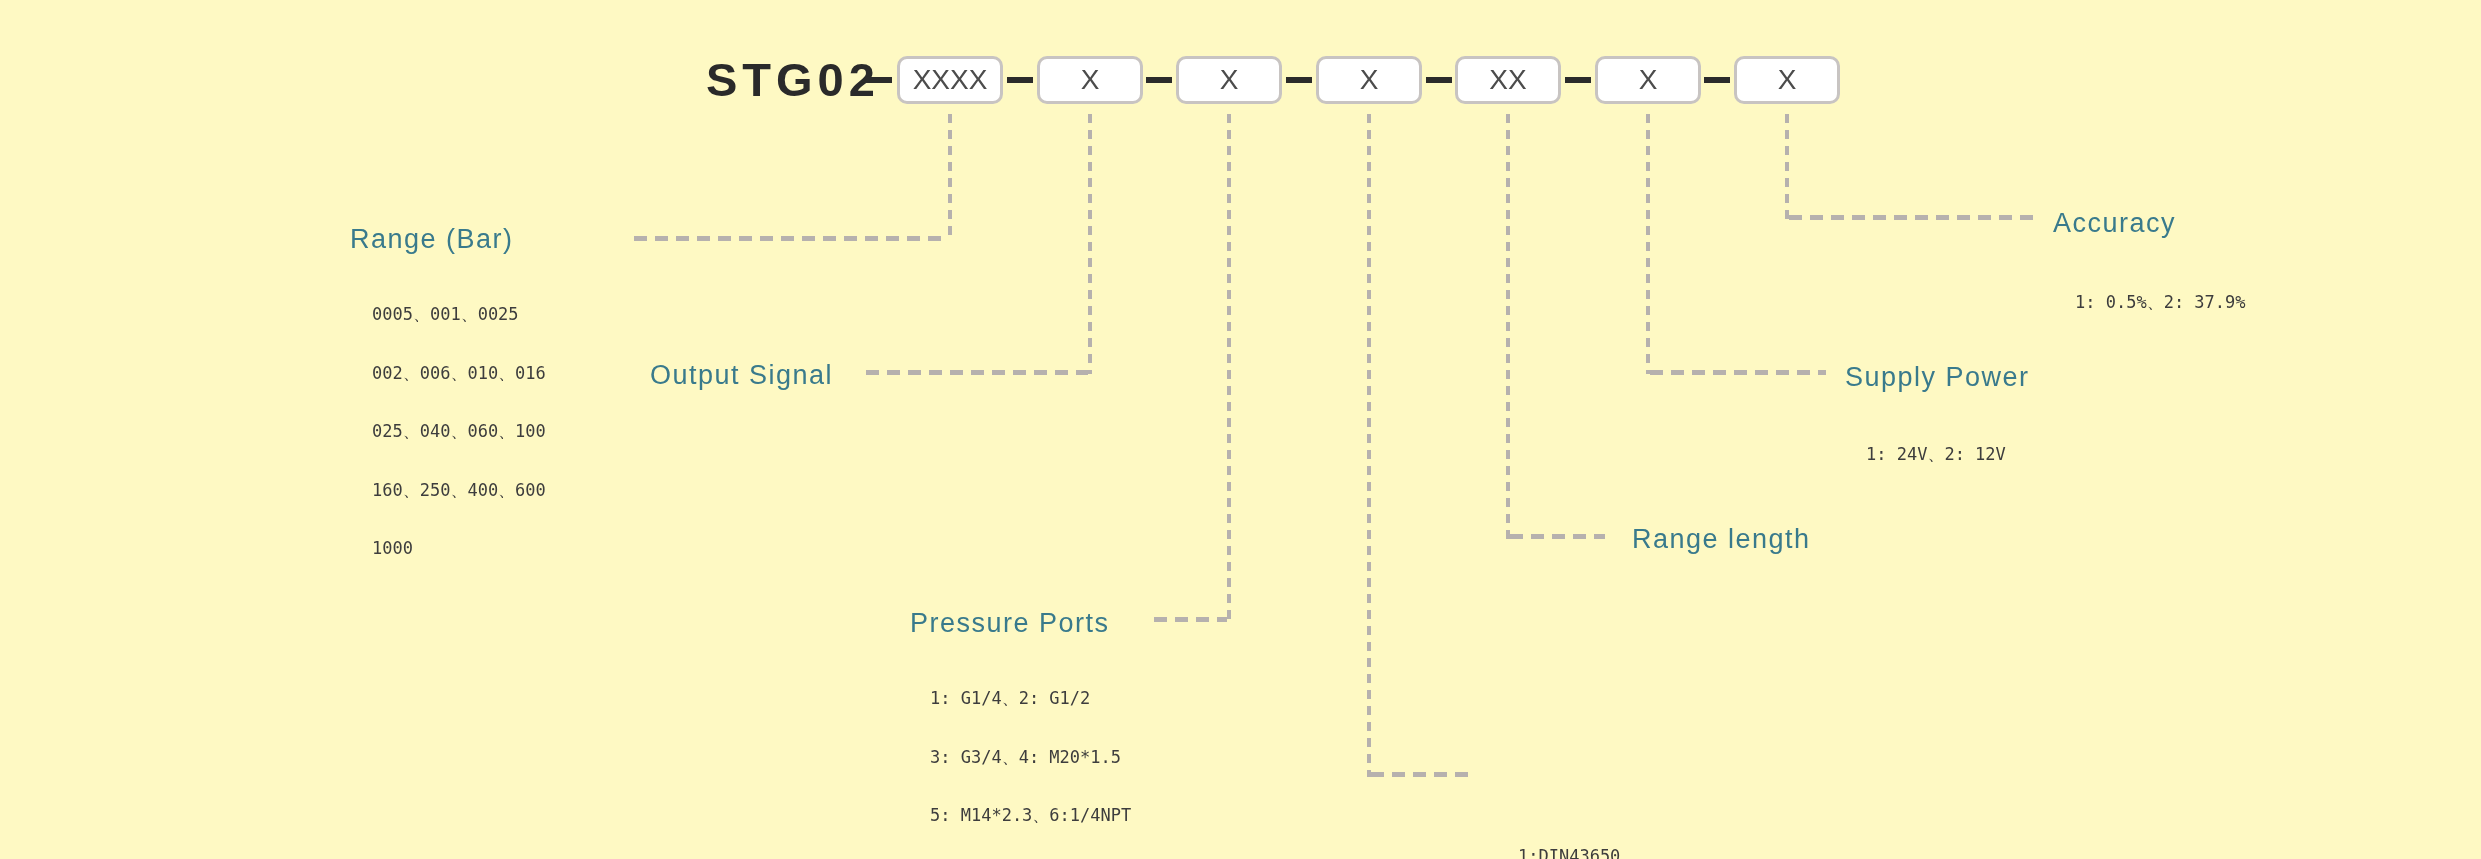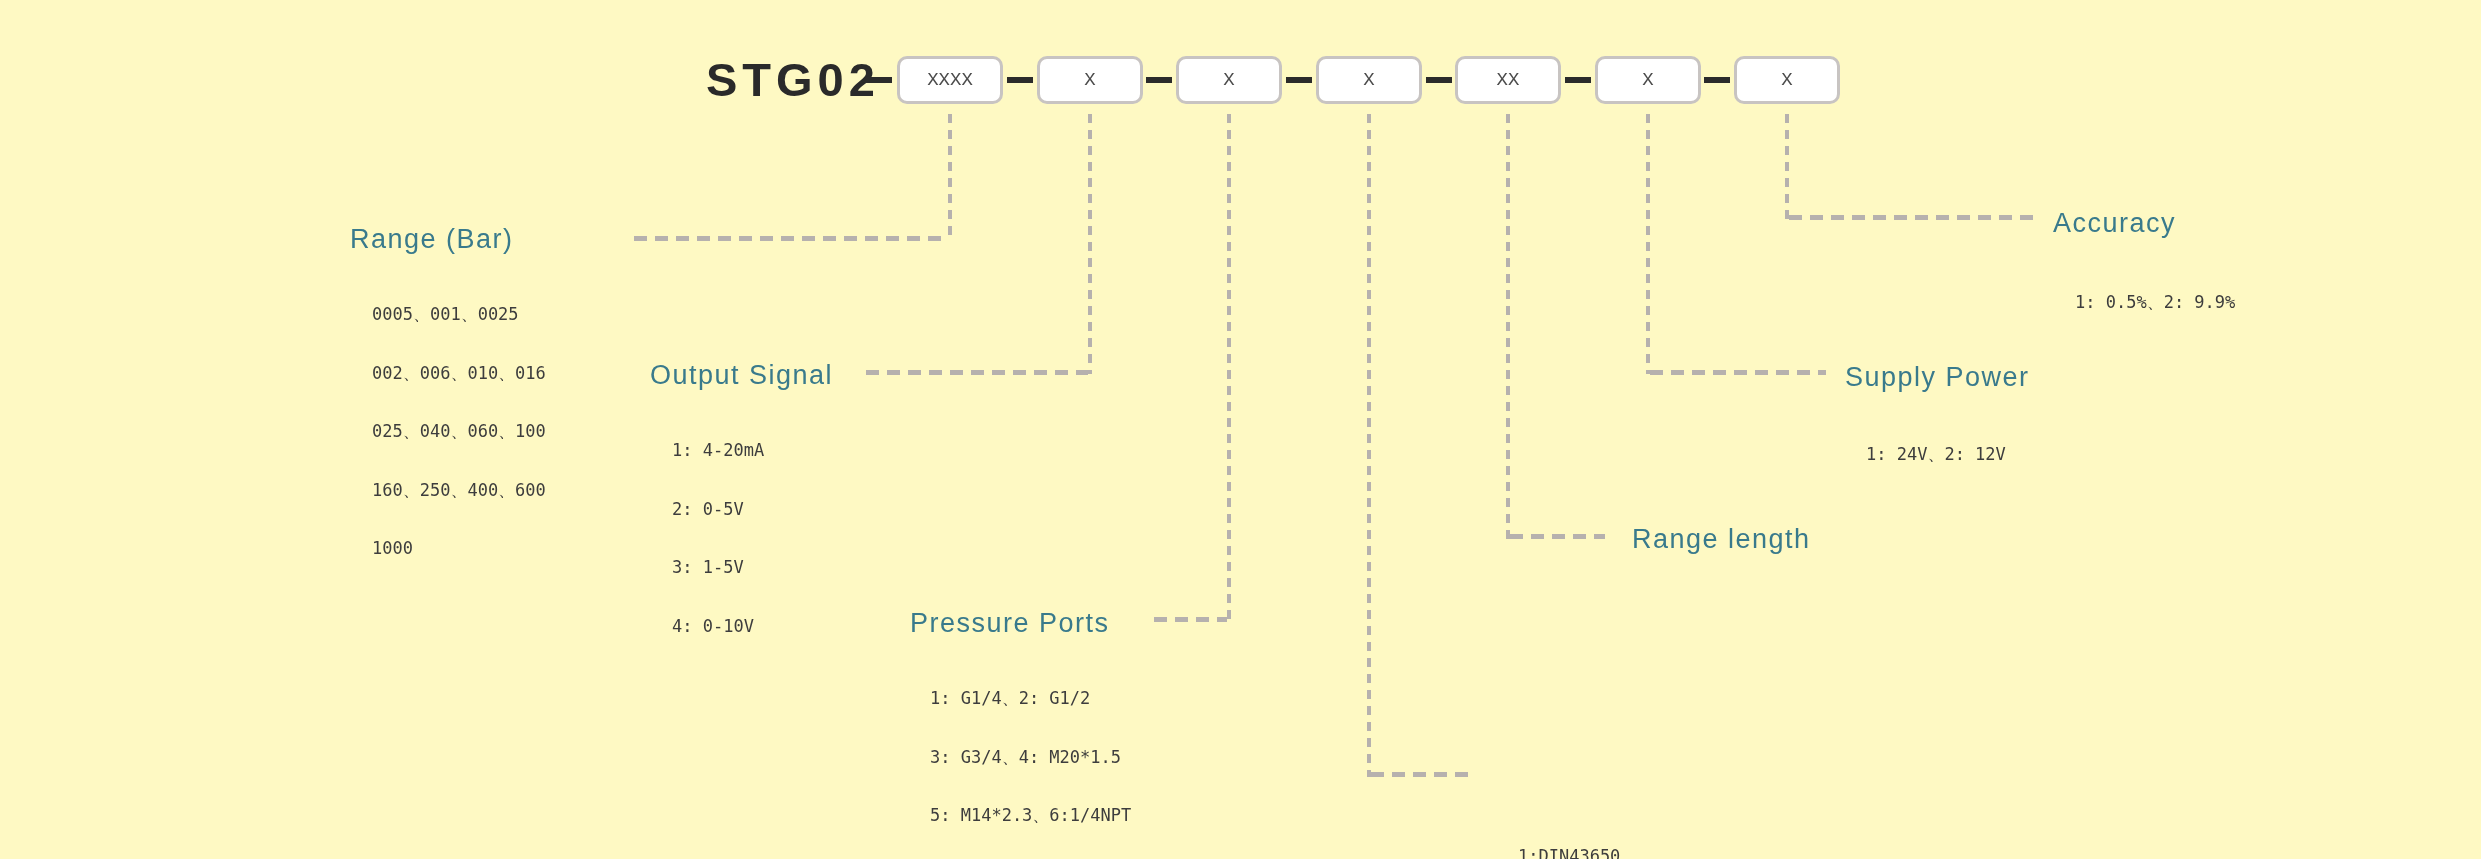--- a/index.html
+++ b/index.html
@@ -21,22 +21,22 @@
     white-space: nowrap;
   }
   .code-box {
     position: absolute; top: 56px;
     width: 106px; height: 48px;
     box-sizing: border-box;
     border: 3px solid #c8c4c2;
     border-radius: 10px;
     background: #ffffff;
     display: flex; align-items: center; justify-content: center;
-    font-family: Liberation Mono, monospace;
-    font-size: 19px; color: #4c4c4c;
+    font-family: Liberation Sans, sans-serif;
+    font-size: 28px; color: #4c4c4c;
   }
   .sep {
     position: absolute; top: 77px;
     width: 26px; height: 6px;
     background: #2b2b2b;
   }
   
   .vline {
     position: absolute; width: 4px;
     background-image: repeating-linear-gradient(180deg, #b6b1ae 0 9px, transparent 9px 16px);
@@ -116,26 +116,20 @@
   <div class="sec-label" style="left:350px; top:224px">Range (Bar)</div>
   <div class="sec-values" style="left:372px; top:266px">
     <div>0005、001、0025</div>
     <div>002、006、010、016</div>
     <div>025、040、060、100</div>
     <div>160、250、400、600</div>
     <div>1000</div>
   </div>
 
   <div class="sec-label" style="left:650px; top:360px">Output Signal</div>
-  <div class="sec-values" style="left:672px; top:402px">
-    <div>1: 4-20mA</div>
-    <div>2: 0-5V</div>
-    <div>3: 1-5V</div>
-    <div>4: 0-10V</div>
-  </div>
 
   <div class="sec-label" style="left:910px; top:608px">Pressure Ports</div>
   <div class="sec-values" style="left:930px; top:650px">
     <div>1: G1/4、2: G1/2</div>
     <div>3: G3/4、4: M20*1.5</div>
     <div>5: M14*2.3、6:1/4NPT</div>
     
     
     
     
@@ -148,16 +142,16 @@
 
   <div class="sec-label" style="left:1632px; top:524px">Range length</div>
 
   <div class="sec-label" style="left:1845px; top:362px">Supply Power</div>
   <div class="sec-values" style="left:1866px; top:406px">
     <div>1: 24V、2: 12V</div>
   </div>
 
   <div class="sec-label" style="left:2053px; top:208px">Accuracy</div>
   <div class="sec-values" style="left:2075px; top:254px">
-    <div>1: 0.5%、2: 9.9%</div>
+    <div>1: 0.5%、2: 37.9%</div>
   </div>
 
 </div>
 
 </body></html>

